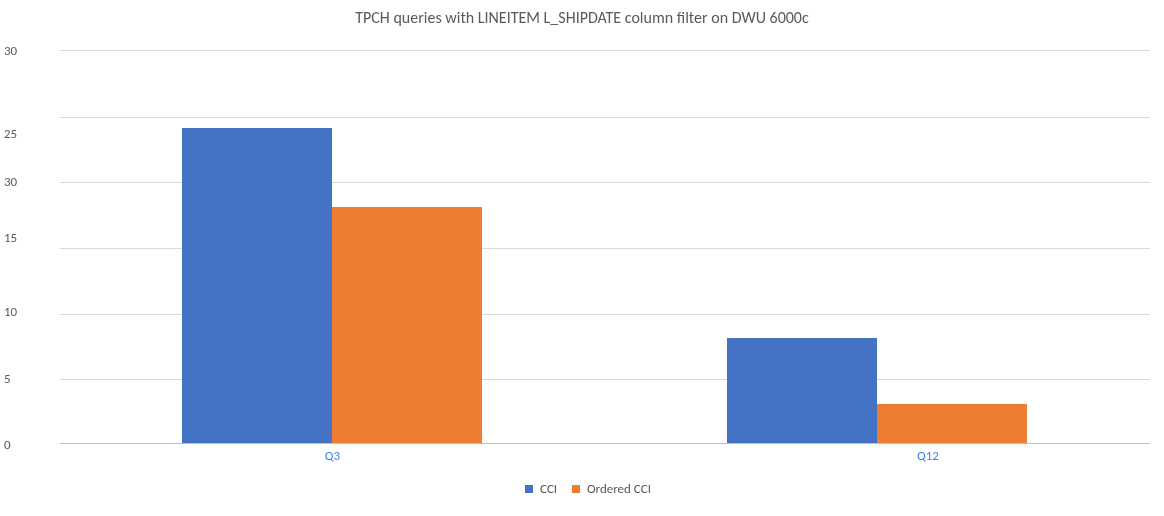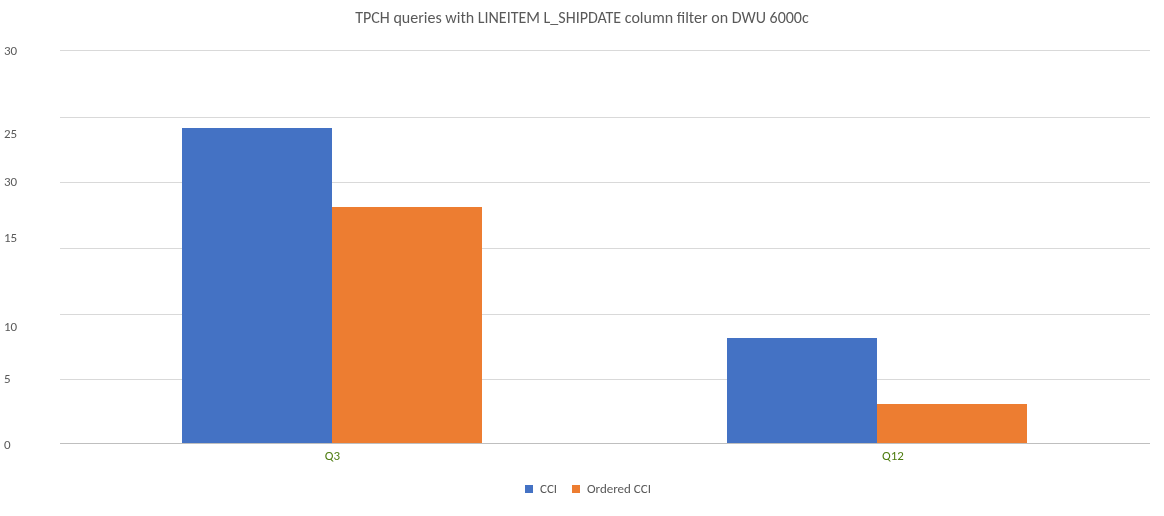--- a/index.html
+++ b/index.html
@@ -56,21 +56,21 @@
   .bar {
     position: absolute;
     bottom: 0;
   }
   .bar.cci { background: #4472c4; }
   .bar.ord { background: #ed7d31; }
   .x-label {
     position: absolute;
     top: 448px;
     font-size: 13px;
-    color: #4d7c0f;
+    color: #3b82f6;
     transform: translateX(-50%);
     text-align: center;
   }
   .legend {
     position: absolute;
     left: 0;
     width: 100%;
     top: 480px;
     text-align: center;
     font-size: 13px;
@@ -89,21 +89,21 @@
 </style>
 </head>
 <body>
 
 <div class="chart-wrap">
 
   <div class="title">TPCH queries with LINEITEM L_SHIPDATE column filter on DWU 6000c</div>
 
   <div class="y-tick" style="top:444px">0</div>
   <div class="y-tick" style="top:378.3px">5</div>
-  <div class="y-tick" style="top:326px">10</div>
+  <div class="y-tick" style="top:311px">10</div>
   <div class="y-tick" style="top:237px">15</div>
   <div class="y-tick" style="top:181.3px">30</div>
   <div class="y-tick" style="top:133px">25</div>
   <div class="y-tick" style="top:50px">30</div>
 
   <div class="plot">
 
     <div class="grid-line" style="top:65.7px"></div>
     <div class="grid-line" style="top:131.3px"></div>
     <div class="grid-line" style="top:197px"></div>
@@ -111,21 +111,21 @@
     <div class="grid-line" style="top:328.3px"></div>
 
     <div class="bar cci" style="left:122px; width:150px; height:315.2px"></div>
     <div class="bar ord" style="left:272px; width:150px; height:236.4px"></div>
 
     <div class="bar cci" style="left:667px; width:150px; height:105.1px"></div>
     <div class="bar ord" style="left:817px; width:150px; height:39.4px"></div>
   </div>
 
   <div class="x-label" style="left:332.5px">Q3</div>
-  <div class="x-label" style="left:893px">Q12</div>
+  <div class="x-label" style="left:928px">Q12</div>
 
   <div class="legend">
     <span class="swatch cci"></span>
     <span class="legend-label">CCI</span>
     <span class="swatch ord"></span>
     <span class="legend-label">Ordered CCI</span>
   </div>
 
 </div>
 

